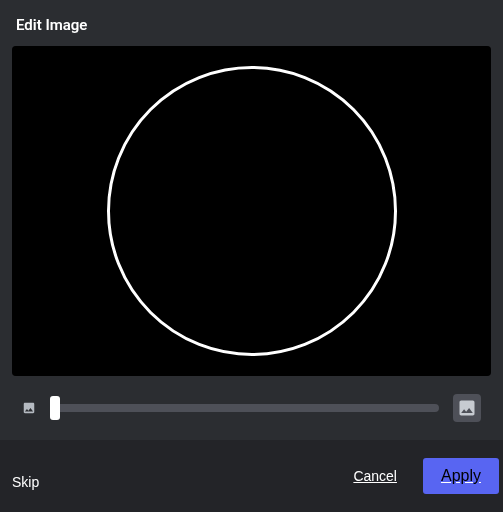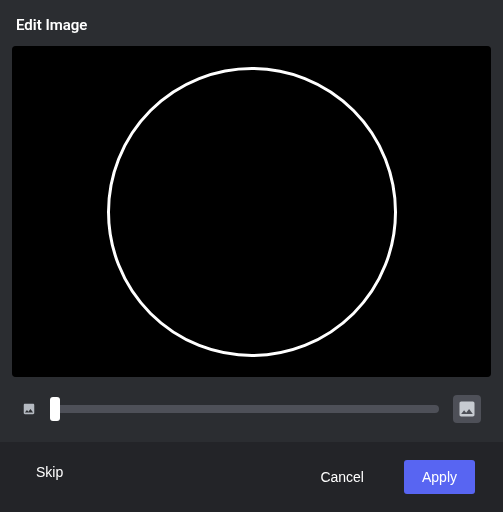--- a/index.html
+++ b/index.html
@@ -97,53 +97,54 @@
       top: 50%;
       transform: translate(0, -50%);
       width: 10px;
       height: 24px;
       background: #ffffff;
       border-radius: 3px;
       cursor: grab;
     }
     .footer {
       background: #232428;
-      padding: 18px 28px;
+      padding: 18px 4px;
       display: flex;
-      align-items: flex-start;
+      align-items: flex-end;
       margin-top: auto;
     }
     .skip-link {
       color: #ffffff;
       font-size: 14px;
       font-weight: 500;
       cursor: pointer;
       background: none;
       border: none;
       padding: 4px 8px;
     }
     .footer-right {
       margin-left: auto;
       display: flex;
       align-items: center;
-      gap: 24px;
+      gap: 10px;
+      text-decoration: underline;
     }
     .cancel-button {
       color: #ffffff;
       font-size: 14px;
       font-weight: 500;
       background: none;
       border: none;
       padding: 8px 16px;
       cursor: pointer;
     }
     .apply-button {
       background: #5865f2;
-      color: #ffffff;
-      font-size: 14px;
+      color: #000000;
+      font-size: 16px;
       font-weight: 500;
       border: none;
       border-radius: 3px;
       padding: 9px 18px;
       cursor: pointer;
     }
   </style>
 </head>
 <body>
 

